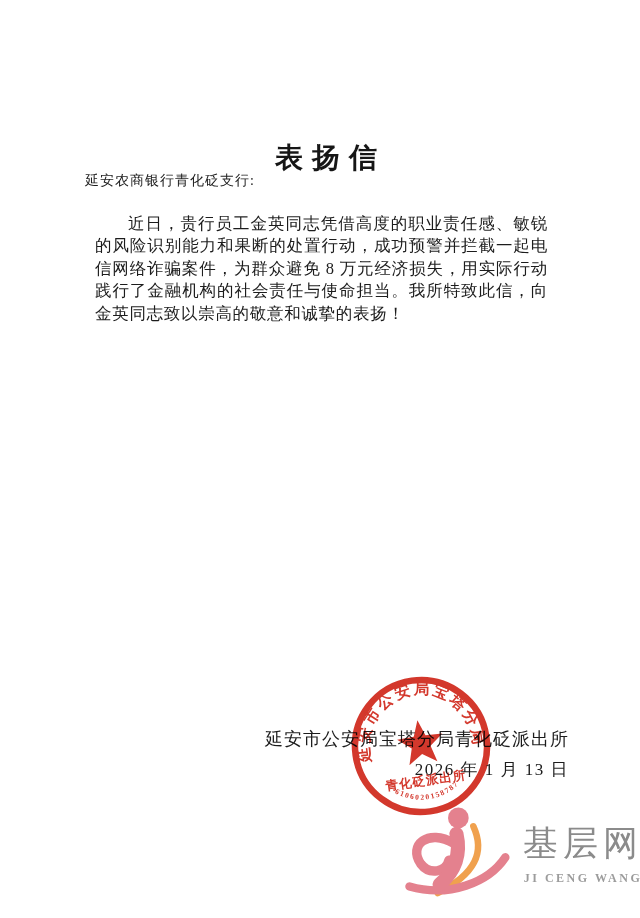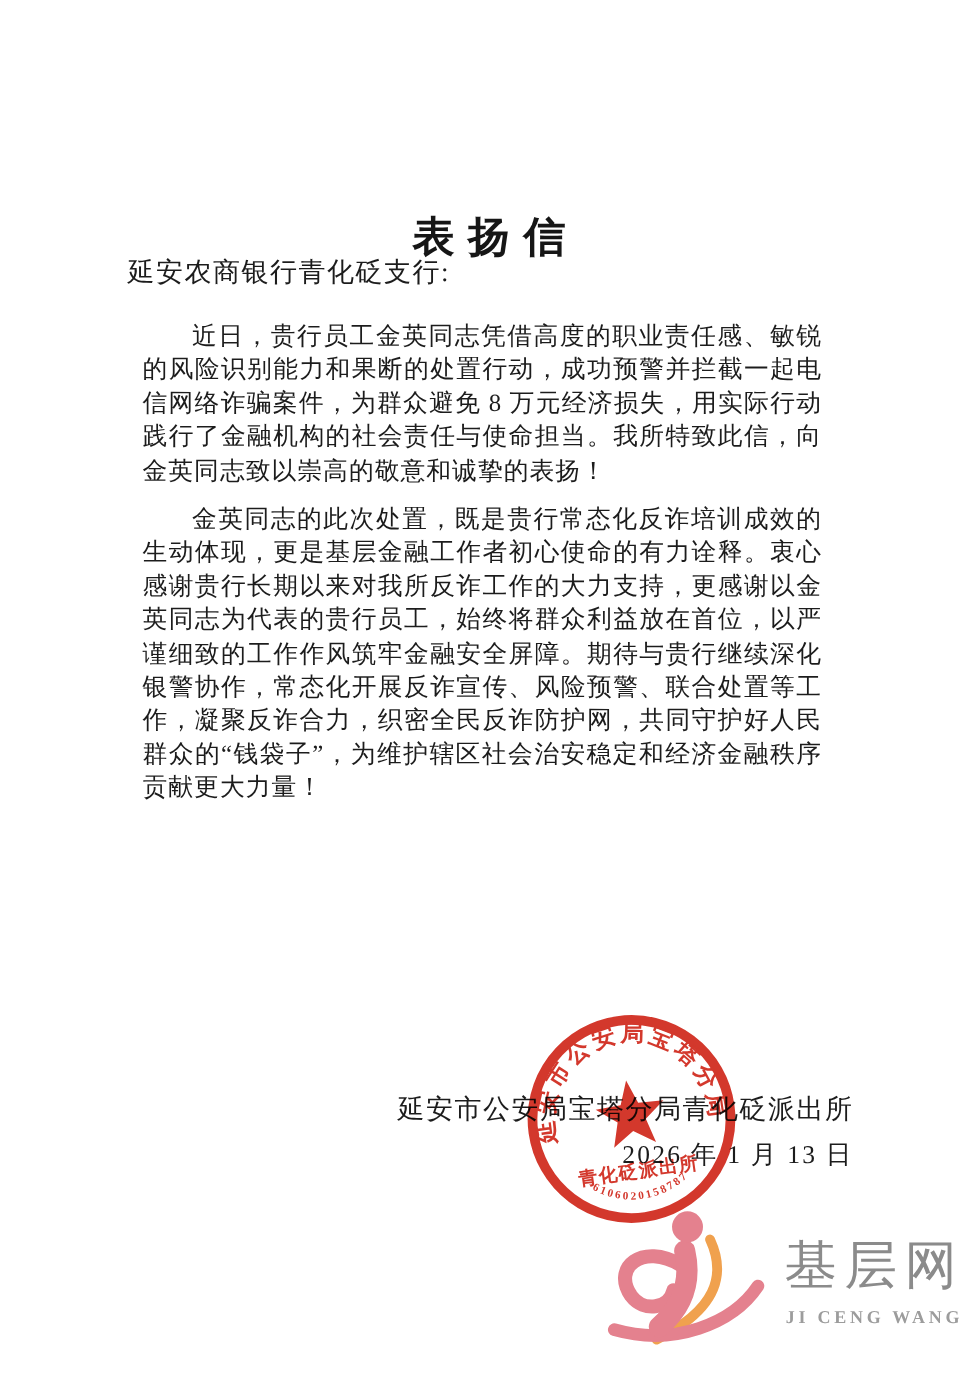--- a/index.html
+++ b/index.html
@@ -5,21 +5,21 @@
   html,body{margin:0;padding:0;background:#ffffff;}
   .page{
     position:relative;width:640px;height:918px;background:#ffffff;overflow:hidden;
     font-family:"Liberation Serif","DejaVu Serif",serif;color:#1c1c1c;padding-left:12px;
   }
   .title{
     position:absolute;top:120px;left:0;width:100%;text-align:center;
     font-size:28px;font-weight:600;letter-spacing:9px;text-indent:9px;color:#161616;
   }
   .content{position:absolute;left:85px;width:473px;top:170px;}
-  .addressee{font-size:18px;letter-spacing:1px;margin:0 0 21px 0;line-height:22px;}
+  .addressee{font-size:14px;letter-spacing:1px;margin:0 0 21px 0;line-height:22px;}
   p.para{
     margin:10px;font-size:16.5px;line-height:22.4px;letter-spacing:0.7px;
     text-align:justify;text-indent:2em;
   }
   .signature{position:absolute;right:83px;top:727px;text-align:center;}
   .sig-org{font-size:18px;letter-spacing:1px;white-space:nowrap;}
   .sig-date{font-size:17px;letter-spacing:1.5px;margin-top:7px;text-align:right;}
   .seal{
     position:absolute;left:346px;top:671px;width:150px;height:150px;
     mix-blend-mode:multiply;opacity:.93;transform:rotate(-8deg);
@@ -41,21 +41,20 @@
 </head>
 <body>
 
 <div class="page">
 
   <h1 class="title">表扬信</h1>
 
   <div class="content">
     <div class="addressee">延安农商银行青化砭支行:</div>
     <p class="para">近日，贵行员工金英同志凭借高度的职业责任感、敏锐的风险识别能力和果断的处置行动，成功预警并拦截一起电信网络诈骗案件，为群众避免 8 万元经济损失，用实际行动践行了金融机构的社会责任与使命担当。我所特致此信，向金英同志致以崇高的敬意和诚挚的表扬！</p>
-    <p class="para">金英同志的此次处置，既是贵行常态化反诈培训成效的生动体现，更是基层金融工作者初心使命的有力诠释。衷心感谢贵行长期以来对我所反诈工作的大力支持，更感谢以金英同志为代表的贵行员工，始终将群众利益放在首位，以严谨细致的工作作风筑牢金融安全屏障。期待与贵行继续深化银警协作，常态化开展反诈宣传、风险预警、联合处置等工作，凝聚反诈合力，织密全民反诈防护网，共同守护好人民群众的“钱袋子”，为维护辖区社会治安稳定和经济金融秩序贡献更大力量！</p>
   </div>
 
   <div class="signature">
     <div class="sig-org">延安市公安局宝塔分局青化砭派出所</div>
     <div class="sig-date">2026 年 1 月 13 日</div>
   </div>
 
   <div class="seal">
     <svg viewBox="0 0 150 150">
       <defs>

